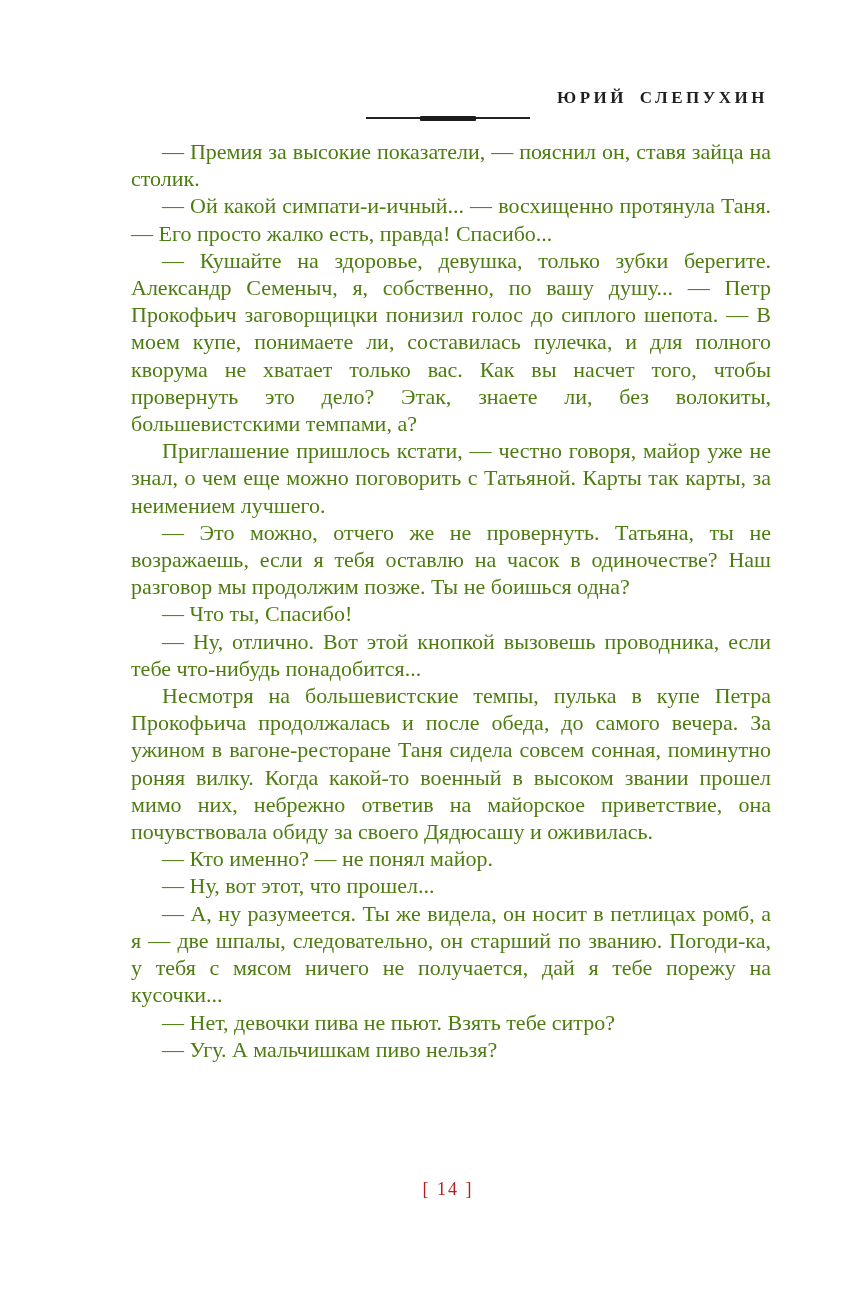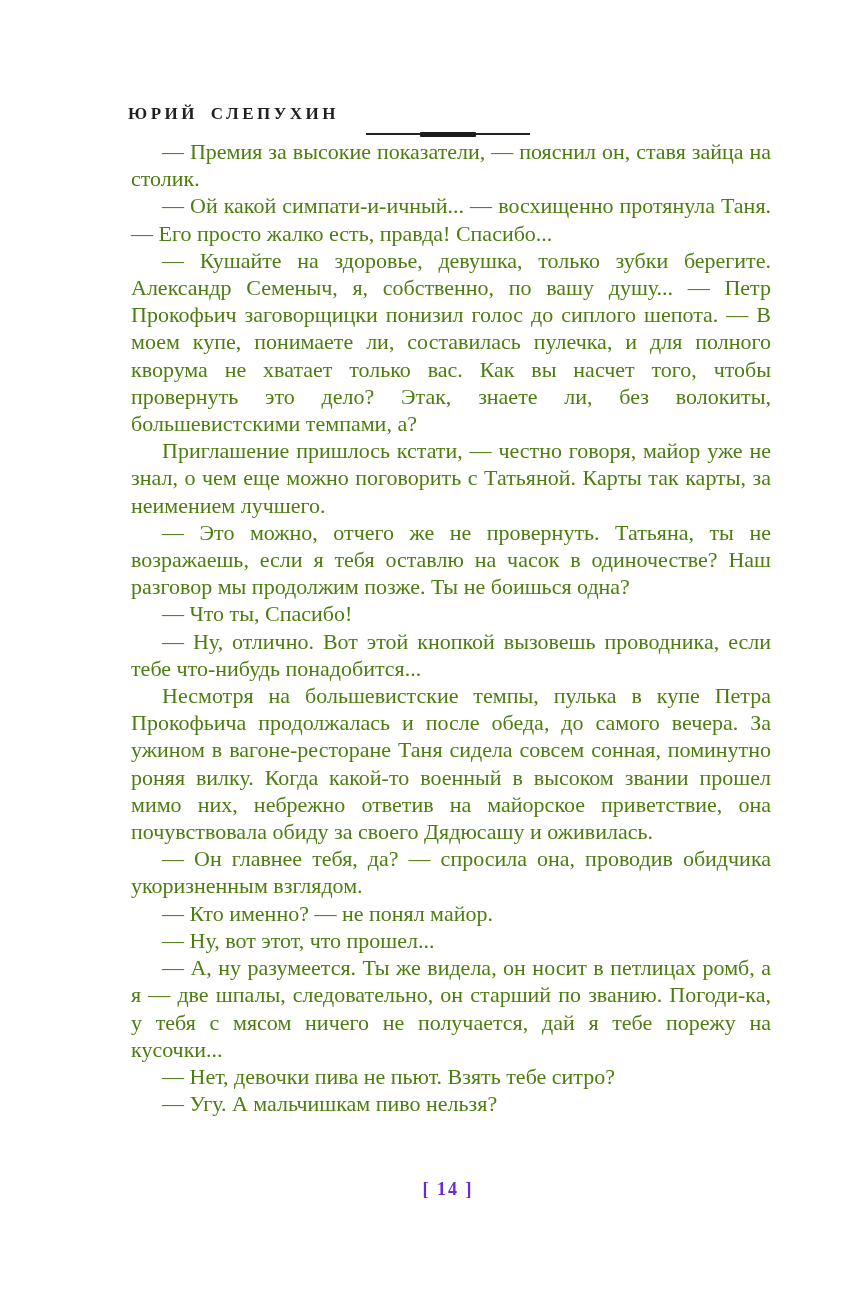--- a/index.html
+++ b/index.html
@@ -12,24 +12,24 @@
     width: 856px;
     height: 1299px;
     background: #ffffff;
     overflow: hidden;
     font-family: "Liberation Serif", "DejaVu Serif", serif;
     color: #262626;
   }
   
   .running-header {
     position: absolute;
-    top: 104px;
+    top: 88px;
     left: 128px;
     width: 640px;
-    text-align: left;
+    text-align: right;
   }
   .author-name {
     font-size: 17px;
     font-weight: bold;
     letter-spacing: 3.5px;
     word-spacing: 5px;
     color: #1f1f1f;
     line-height: 1.2;
     white-space: nowrap;
   }
@@ -80,23 +80,23 @@
   
   .page-footer {
     position: absolute;
     top: 1179px;
     left: 128px;
     width: 640px;
     text-align: center;
   }
   .page-number {
     font-size: 18px;
-    font-weight: bold;
+    font-weight: normal;
     letter-spacing: 2px;
-    color: #6d28d9;
+    color: #b91c1c;
   }
 </style>
 </head>
 <body>
 
 <div class="page">
 
   <div class="running-header">
     <div class="author-name">ЮРИЙ СЛЕПУХИН</div>
     <div class="header-ornament">
@@ -107,21 +107,20 @@
 
   <div class="text-block" id="text-block">
       <p class="para">—  Премия за высокие показатели, — пояснил он, ставя зайца на столик.</p>
       <p class="para">—  Ой какой симпати-и-ичный... — восхищенно протянула Таня. — Его просто жалко есть, правда! Спасибо...</p>
       <p class="para">—  Кушайте на здоровье, девушка, только зубки берегите. Александр Семеныч, я, собственно, по вашу душу... — Петр Прокофьич заговорщицки понизил голос до сиплого шепота. — В моем купе, понимаете ли, составилась пулечка, и для полного кворума не хватает только вас. Как вы насчет того, чтобы провернуть это дело? Этак, знаете ли, без волокиты, большевистскими темпами, а?</p>
       <p class="para">Приглашение пришлось кстати, — честно говоря, майор уже не знал, о чем еще можно поговорить с Татьяной. Карты так карты, за неимением лучшего.</p>
       <p class="para">—  Это можно, отчего же не провернуть. Татьяна, ты не возражаешь, если я тебя оставлю на часок в одиночестве? Наш разговор мы продолжим позже. Ты не боишься одна?</p>
       <p class="para">—  Что ты, Спасибо!</p>
       <p class="para">—  Ну, отлично. Вот этой кнопкой вызовешь проводника, если тебе что-нибудь понадобится...</p>
       <p class="para section-break">Несмотря на большевистские темпы, пулька в купе Петра Прокофьича продолжалась и после обеда, до самого вечера. За ужином в вагоне-ресторане Таня сидела совсем сонная, поминутно роняя вилку. Когда какой-то военный в высоком звании прошел мимо них, небрежно ответив на майорское приветствие, она почувствовала обиду за своего Дядюсашу и оживилась.</p>
-      <p class="para">—  Он главнее тебя, да? — спросила она, проводив обидчика укоризненным взглядом.</p>
       <p class="para">—  Кто именно? — не понял майор.</p>
       <p class="para">—  Ну, вот этот, что прошел...</p>
       <p class="para">—  А, ну разумеется. Ты же видела, он носит в петлицах ромб, а я — две шпалы, следовательно, он старший по званию. Погоди-ка, у тебя с мясом ничего не получается, дай я тебе порежу на кусочки...</p>
       <p class="para">—  Нет, девочки пива не пьют. Взять тебе ситро?</p>
       <p class="para">—  Угу. А мальчишкам пиво нельзя?</p>
     </div>
 
   <div class="page-footer">
     <span class="page-number">[ 14 ]</span>
   </div>

